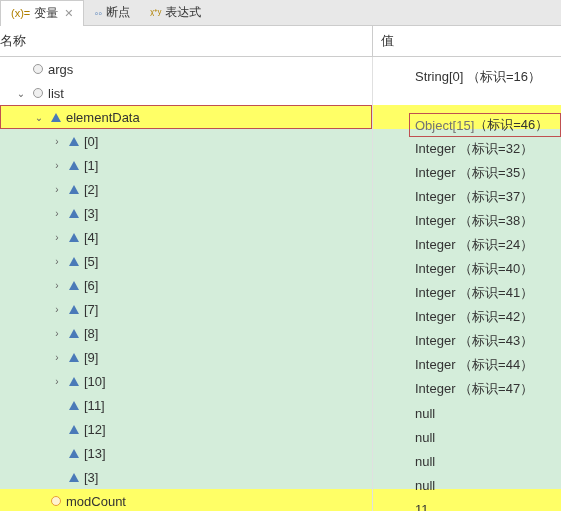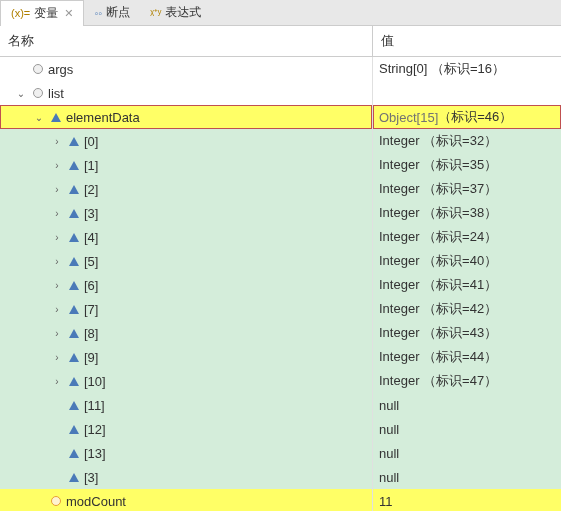--- a/index.html
+++ b/index.html
@@ -3,24 +3,24 @@
 <meta charset="utf-8">
 <style>
 * { margin: 0; padding: 0; box-sizing: border-box; font-family: "Microsoft YaHei", Arial, sans-serif; }
 body { background: #fff; font-size: 13px; color: #333; width: 561px; }
 .tabs { display: flex; background: #e8e8e8; border-bottom: 1px solid #ccc; height: 26px; align-items: center; }
 .tab { padding: 4px 10px; display: flex; align-items: center; gap: 4px; font-size: 12px; cursor: pointer; }
 .tab.active { background: #fff; border-top: 1px solid #ccc; border-left: 1px solid #ccc; border-right: 1px solid #ccc; }
 .tab-icon { font-size: 11px; }
 .close-x { color: #999; margin-left: 2px; font-size: 11px; }
 .header-row { display: flex; border-bottom: 1px solid #ccc; background: #fff; }
-.col-name { width: 373px; padding: 6px 8px; border-right: 1px solid #ccc; }
+.col-name { width: 373px; padding: 6px 0; border-right: 1px solid #ccc; }
 .col-val { flex: 1; padding: 6px 8px; }
 .tree-rows { }
-.row { display: flex; align-items: flex-end; height: 24px; }
+.row { display: flex; align-items: flex-start; height: 24px; gap: 36px; }
 .row .name-cell { width: 373px; display: flex; align-items: center; height: 100%; border-right: 1px solid #e0e0e0; }
 .row .val-cell { flex: 1; padding-left: 6px; display: flex; align-items: center; height: 100%; margin-top: 8px; }
 .bg-green { background: #d4edda; }
 .bg-yellow { background: #ffff66; }
 .bg-white { background: #fff; }
 .arrow { width: 14px; display: inline-flex; justify-content: center; color: #666; font-size: 10px; }
 .indent { display: inline-block; }
 .icon-circle { width: 10px; height: 10px; border-radius: 50%; border: 1px solid #999; background: #f0f0f0; margin: 0 5px; display: inline-block; }
 .icon-circle.orange { border-color: #e8a030; background: #fff3d0; }
 .icon-triangle { width: 0; height: 0; border-left: 5px solid transparent; border-right: 5px solid transparent; border-bottom: 9px solid #4a7ab8; margin: 0 5px; display: inline-block; }

